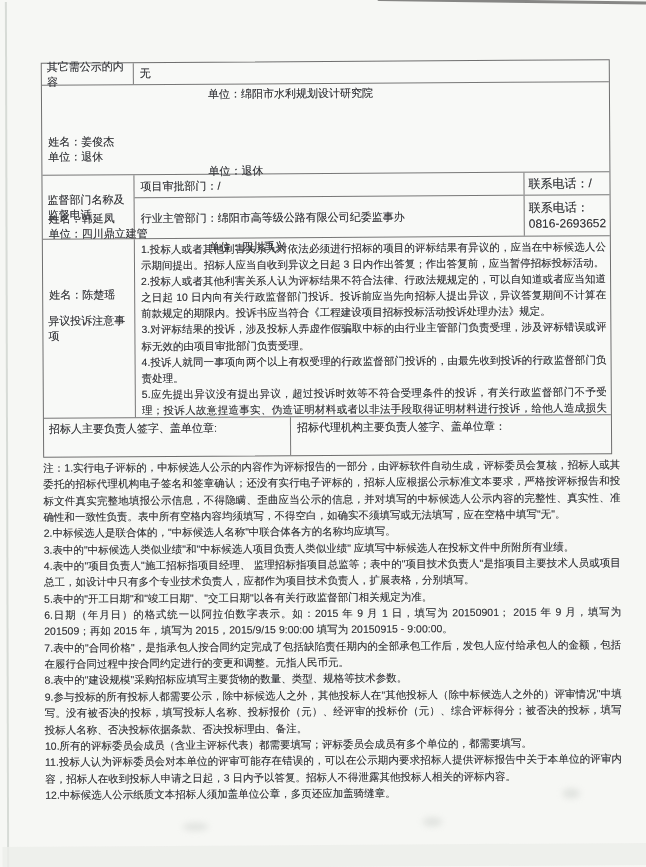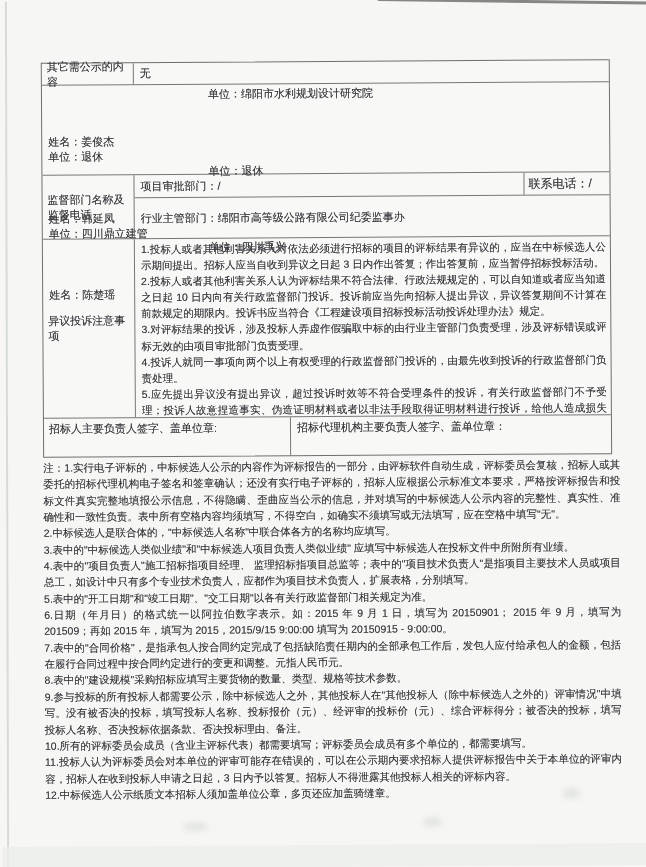--- a/index.html
+++ b/index.html
@@ -134,20 +134,24 @@
       <div class="label-cell">监督部门名称及监督电话</div>
       <div class="supervision-sub">
         <div class="sub-row sub1">
           <div class="dept-cell">项目审批部门：/</div>
           <div class="phone-cell">
               <span>联系电话：/</span>
             </div>
         </div>
         <div class="sub-row sub2">
           <div class="dept-cell">行业主管部门：绵阳市高等级公路有限公司纪委监事办</div>
+          <div class="phone-cell">
+            <span>联系电话：</span>
+            <span>0816-2693652</span>
+          </div>
         </div>
       </div>
     </div>
 
     <div class="t-row row-objection">
       <div class="label-cell">异议投诉注意事项</div>
       <div class="objection-body">
         <p>1.投标人或者其他利害关系人对依法必须进行招标的项目的评标结果有异议的，应当在中标候选人公示期间提出。招标人应当自收到异议之日起 3 日内作出答复；作出答复前，应当暂停招标投标活动。</p>
         <p>2.投标人或者其他利害关系人认为评标结果不符合法律、行政法规规定的，可以自知道或者应当知道之日起 10 日内向有关行政监督部门投诉。投诉前应当先向招标人提出异议，异议答复期间不计算在前款规定的期限内。投诉书应当符合《工程建设项目招标投标活动投诉处理办法》规定。</p>
         <p>3.对评标结果的投诉，涉及投标人弄虚作假骗取中标的由行业主管部门负责受理，涉及评标错误或评标无效的由项目审批部门负责受理。</p>

